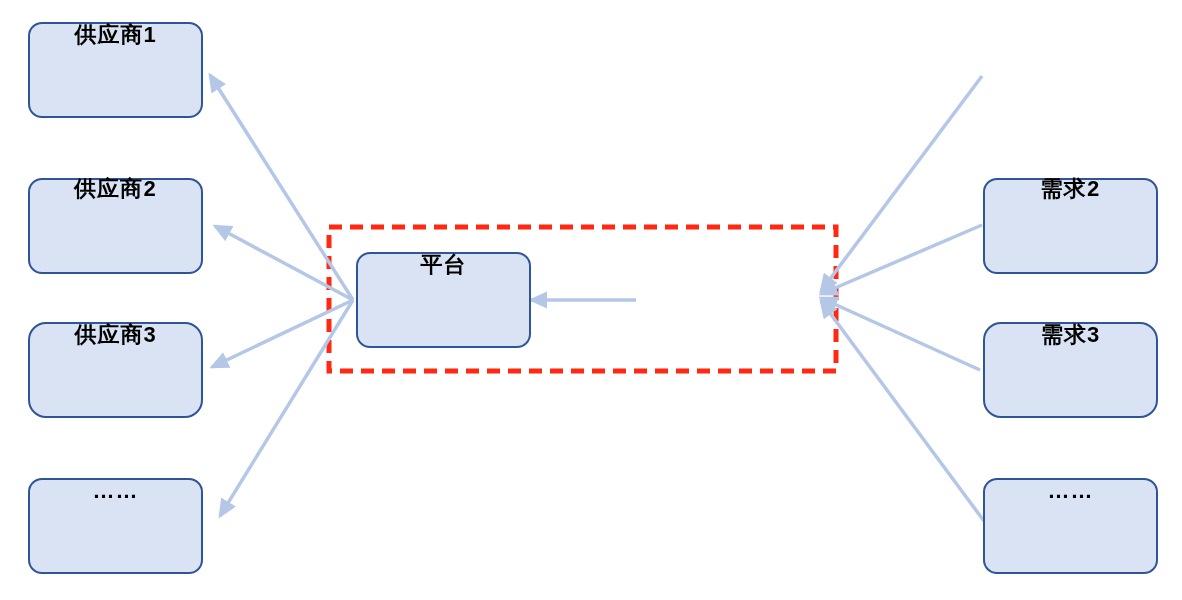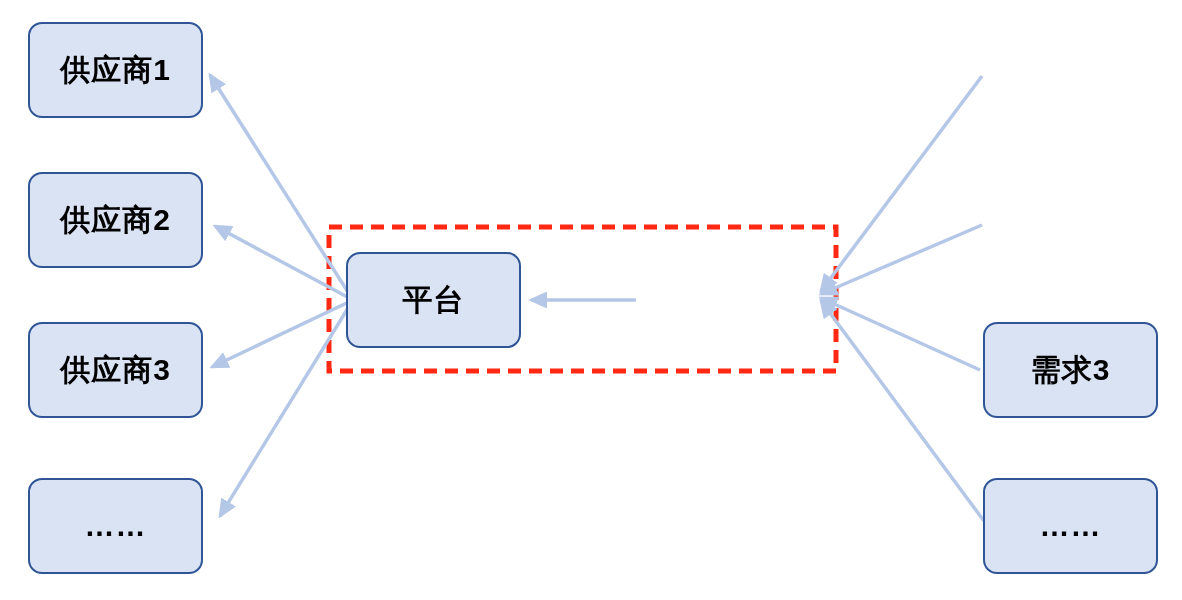--- a/index.html
+++ b/index.html
@@ -23,35 +23,35 @@
     width: 1182px;
     height: 600px;
   }
   .node {
     position: absolute;
     box-sizing: border-box;
     background: var(--node-fill, #dae3f3);
     border: 2.5px solid var(--node-border, #2f5597);
     border-radius: 14px;
     display: flex;
-    align-items: center;
+    align-items: flex-start;
     justify-content: center;
-    font-size: 30px;
+    font-size: 22px;
     font-weight: bold;
     color: var(--text-color, #000000);
     letter-spacing: 1px;
     line-height: 1;
   }
   .node.col-left  { left: 28px;  width: 175px; height: 96px; }
   .node.col-right { left: 983px; width: 175px; height: 96px; }
   .row-1 { top: 22px; }
-  .row-2 { top: 172px; }
-  .row-3 { top: 322px; }
+  .row-2 { top: 178px; font-family: Liberation Mono, monospace; }
+  .row-3 { top: 322px; border-radius: 18px; }
   .row-4 { top: 478px; }
-  .node.platform { left: 346px; top: 252px; width: 175px; height: 96px; }
+  .node.platform { left: 356px; top: 252px; width: 175px; height: 96px; }
   .node.leader   { left: 638px; top: 252px; width: 177px; height: 96px; }
   .node .lbl { pointer-events: none; }
 </style>
 </head>
 <body>
 
 <div class="stage">
 
   <svg class="lines-layer" viewBox="0 0 1182 600">
     <defs>
@@ -89,20 +89,23 @@
     <span class="lbl">供应商3</span>
   </div>
   <div class="node col-left row-4">
     <span class="lbl">……</span>
   </div>
 
   <div class="node platform">
     <span class="lbl">平台</span>
   </div>
 
+  <div class="node col-right row-2">
+    <span class="lbl">需求2</span>
+  </div>
   <div class="node col-right row-3">
     <span class="lbl">需求3</span>
   </div>
   <div class="node col-right row-4">
     <span class="lbl">……</span>
   </div>
 
 </div>
 
 </body></html>

